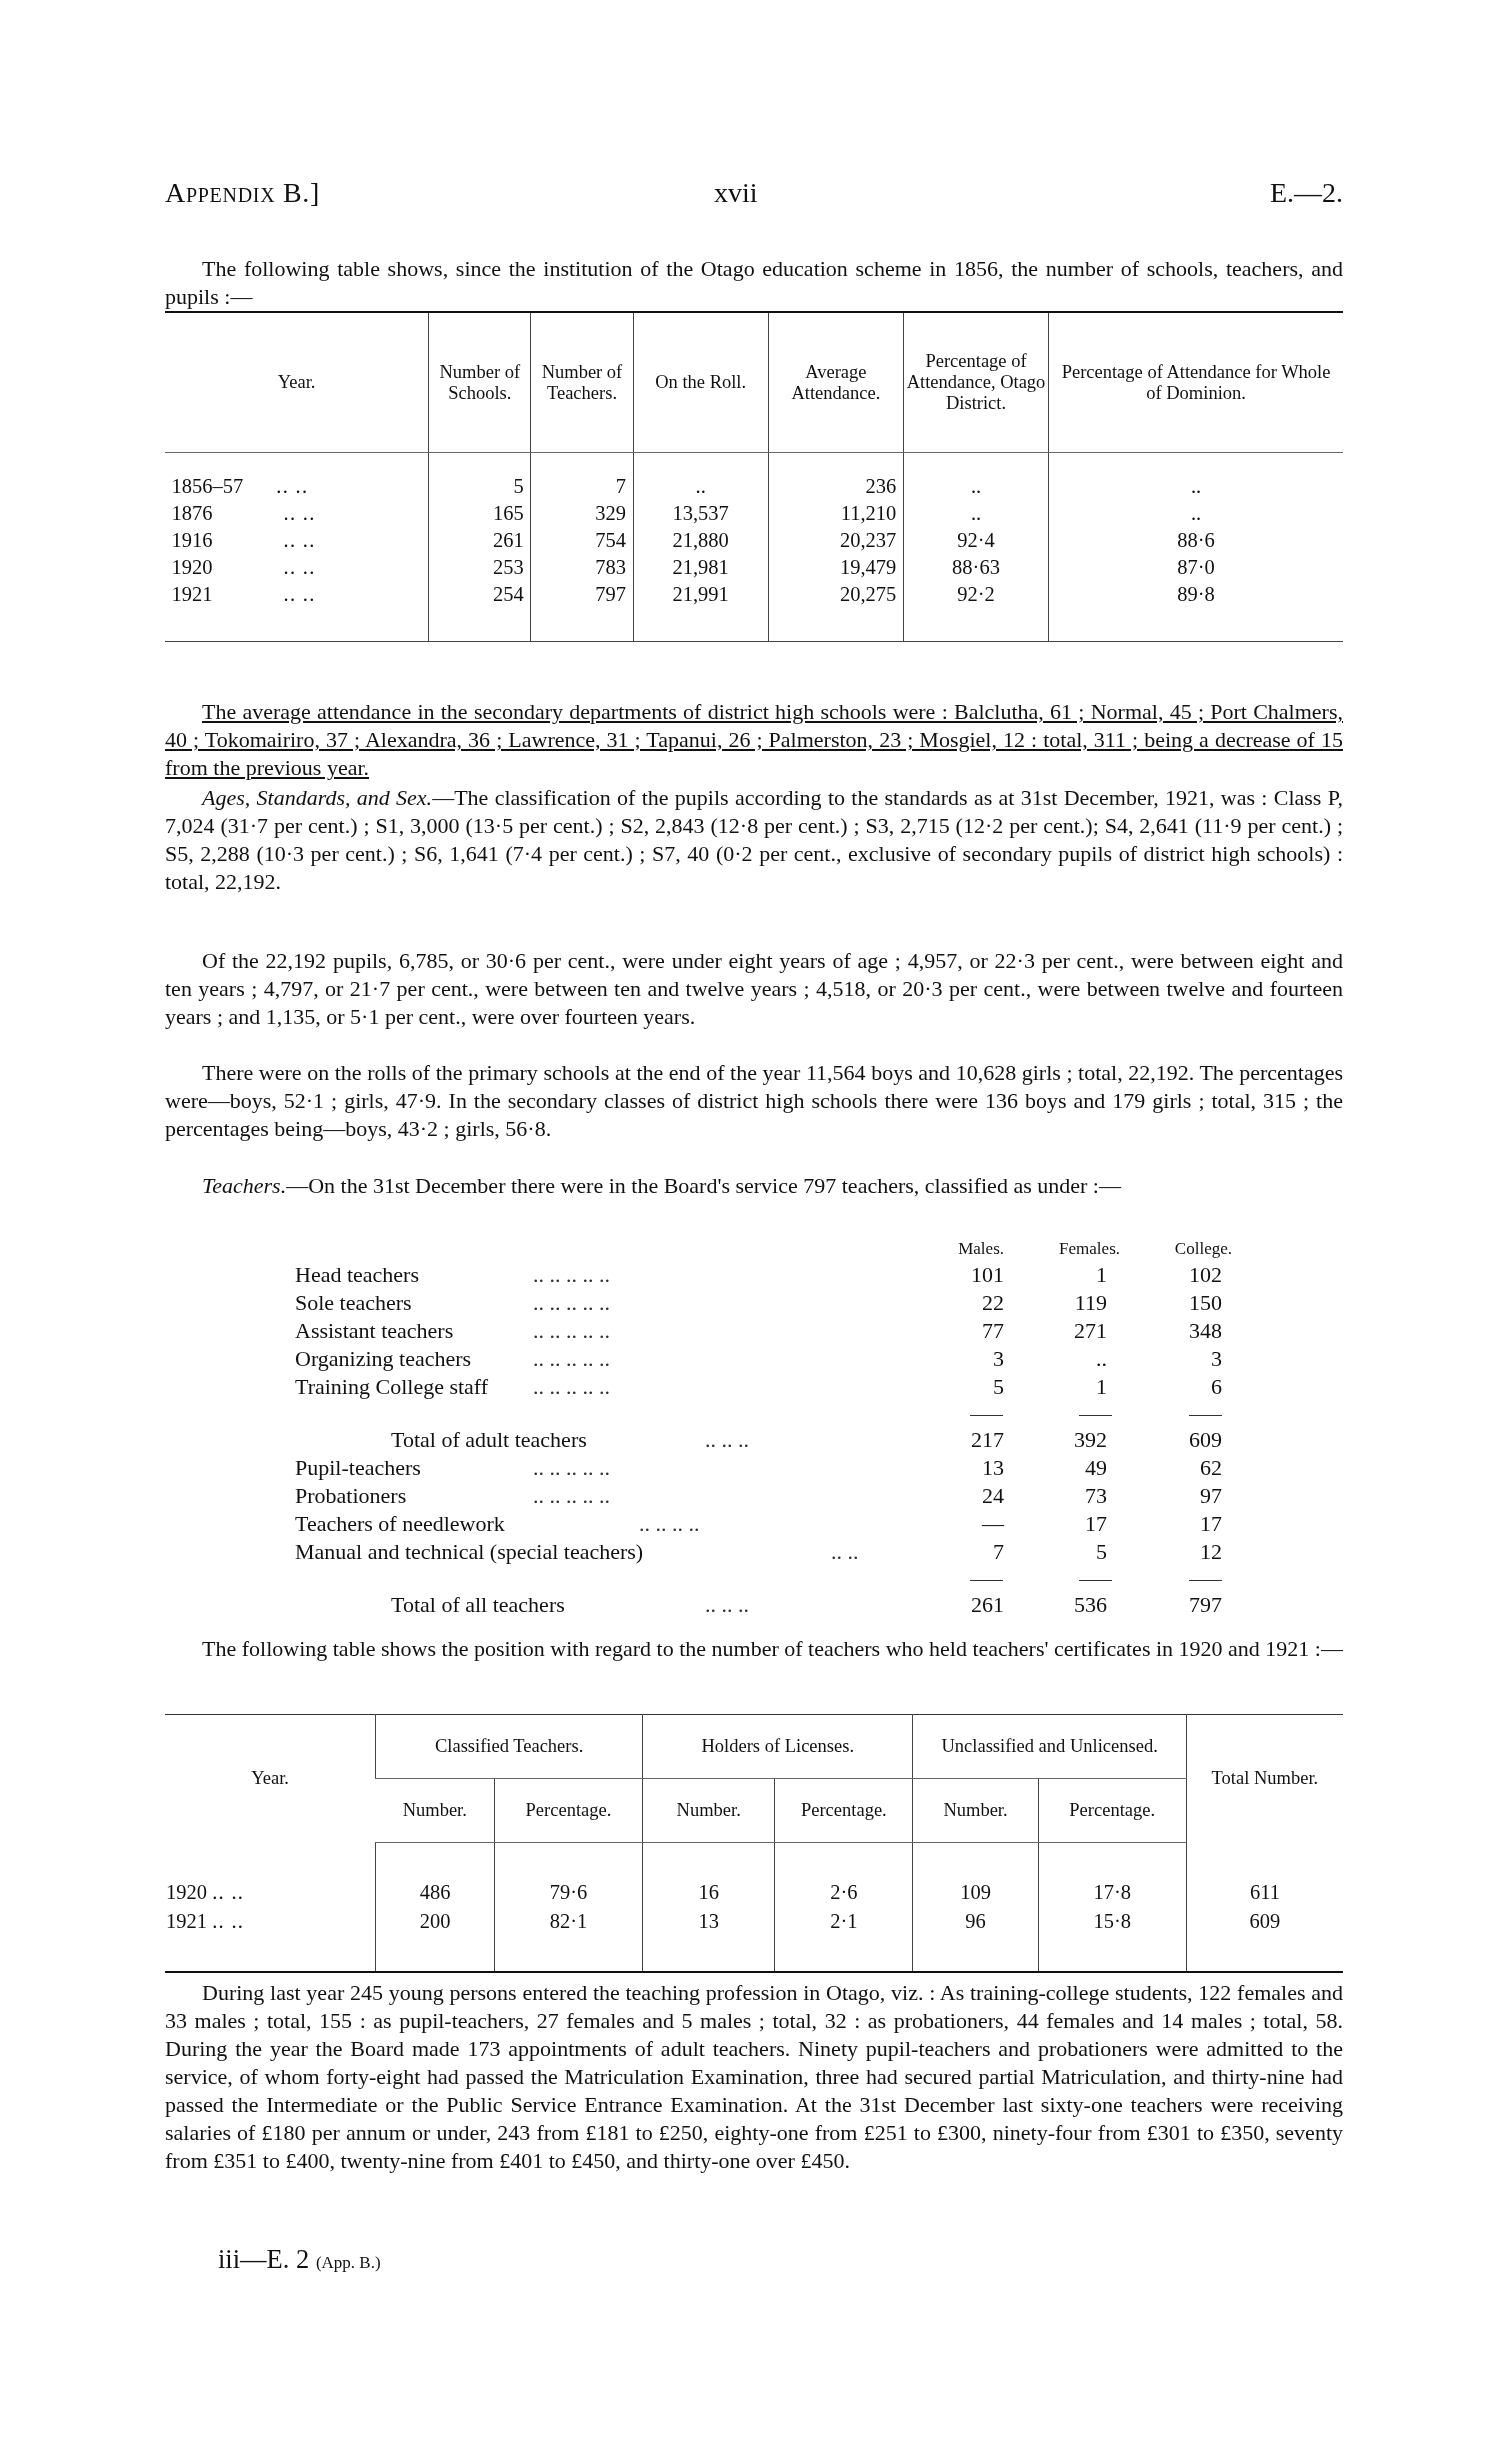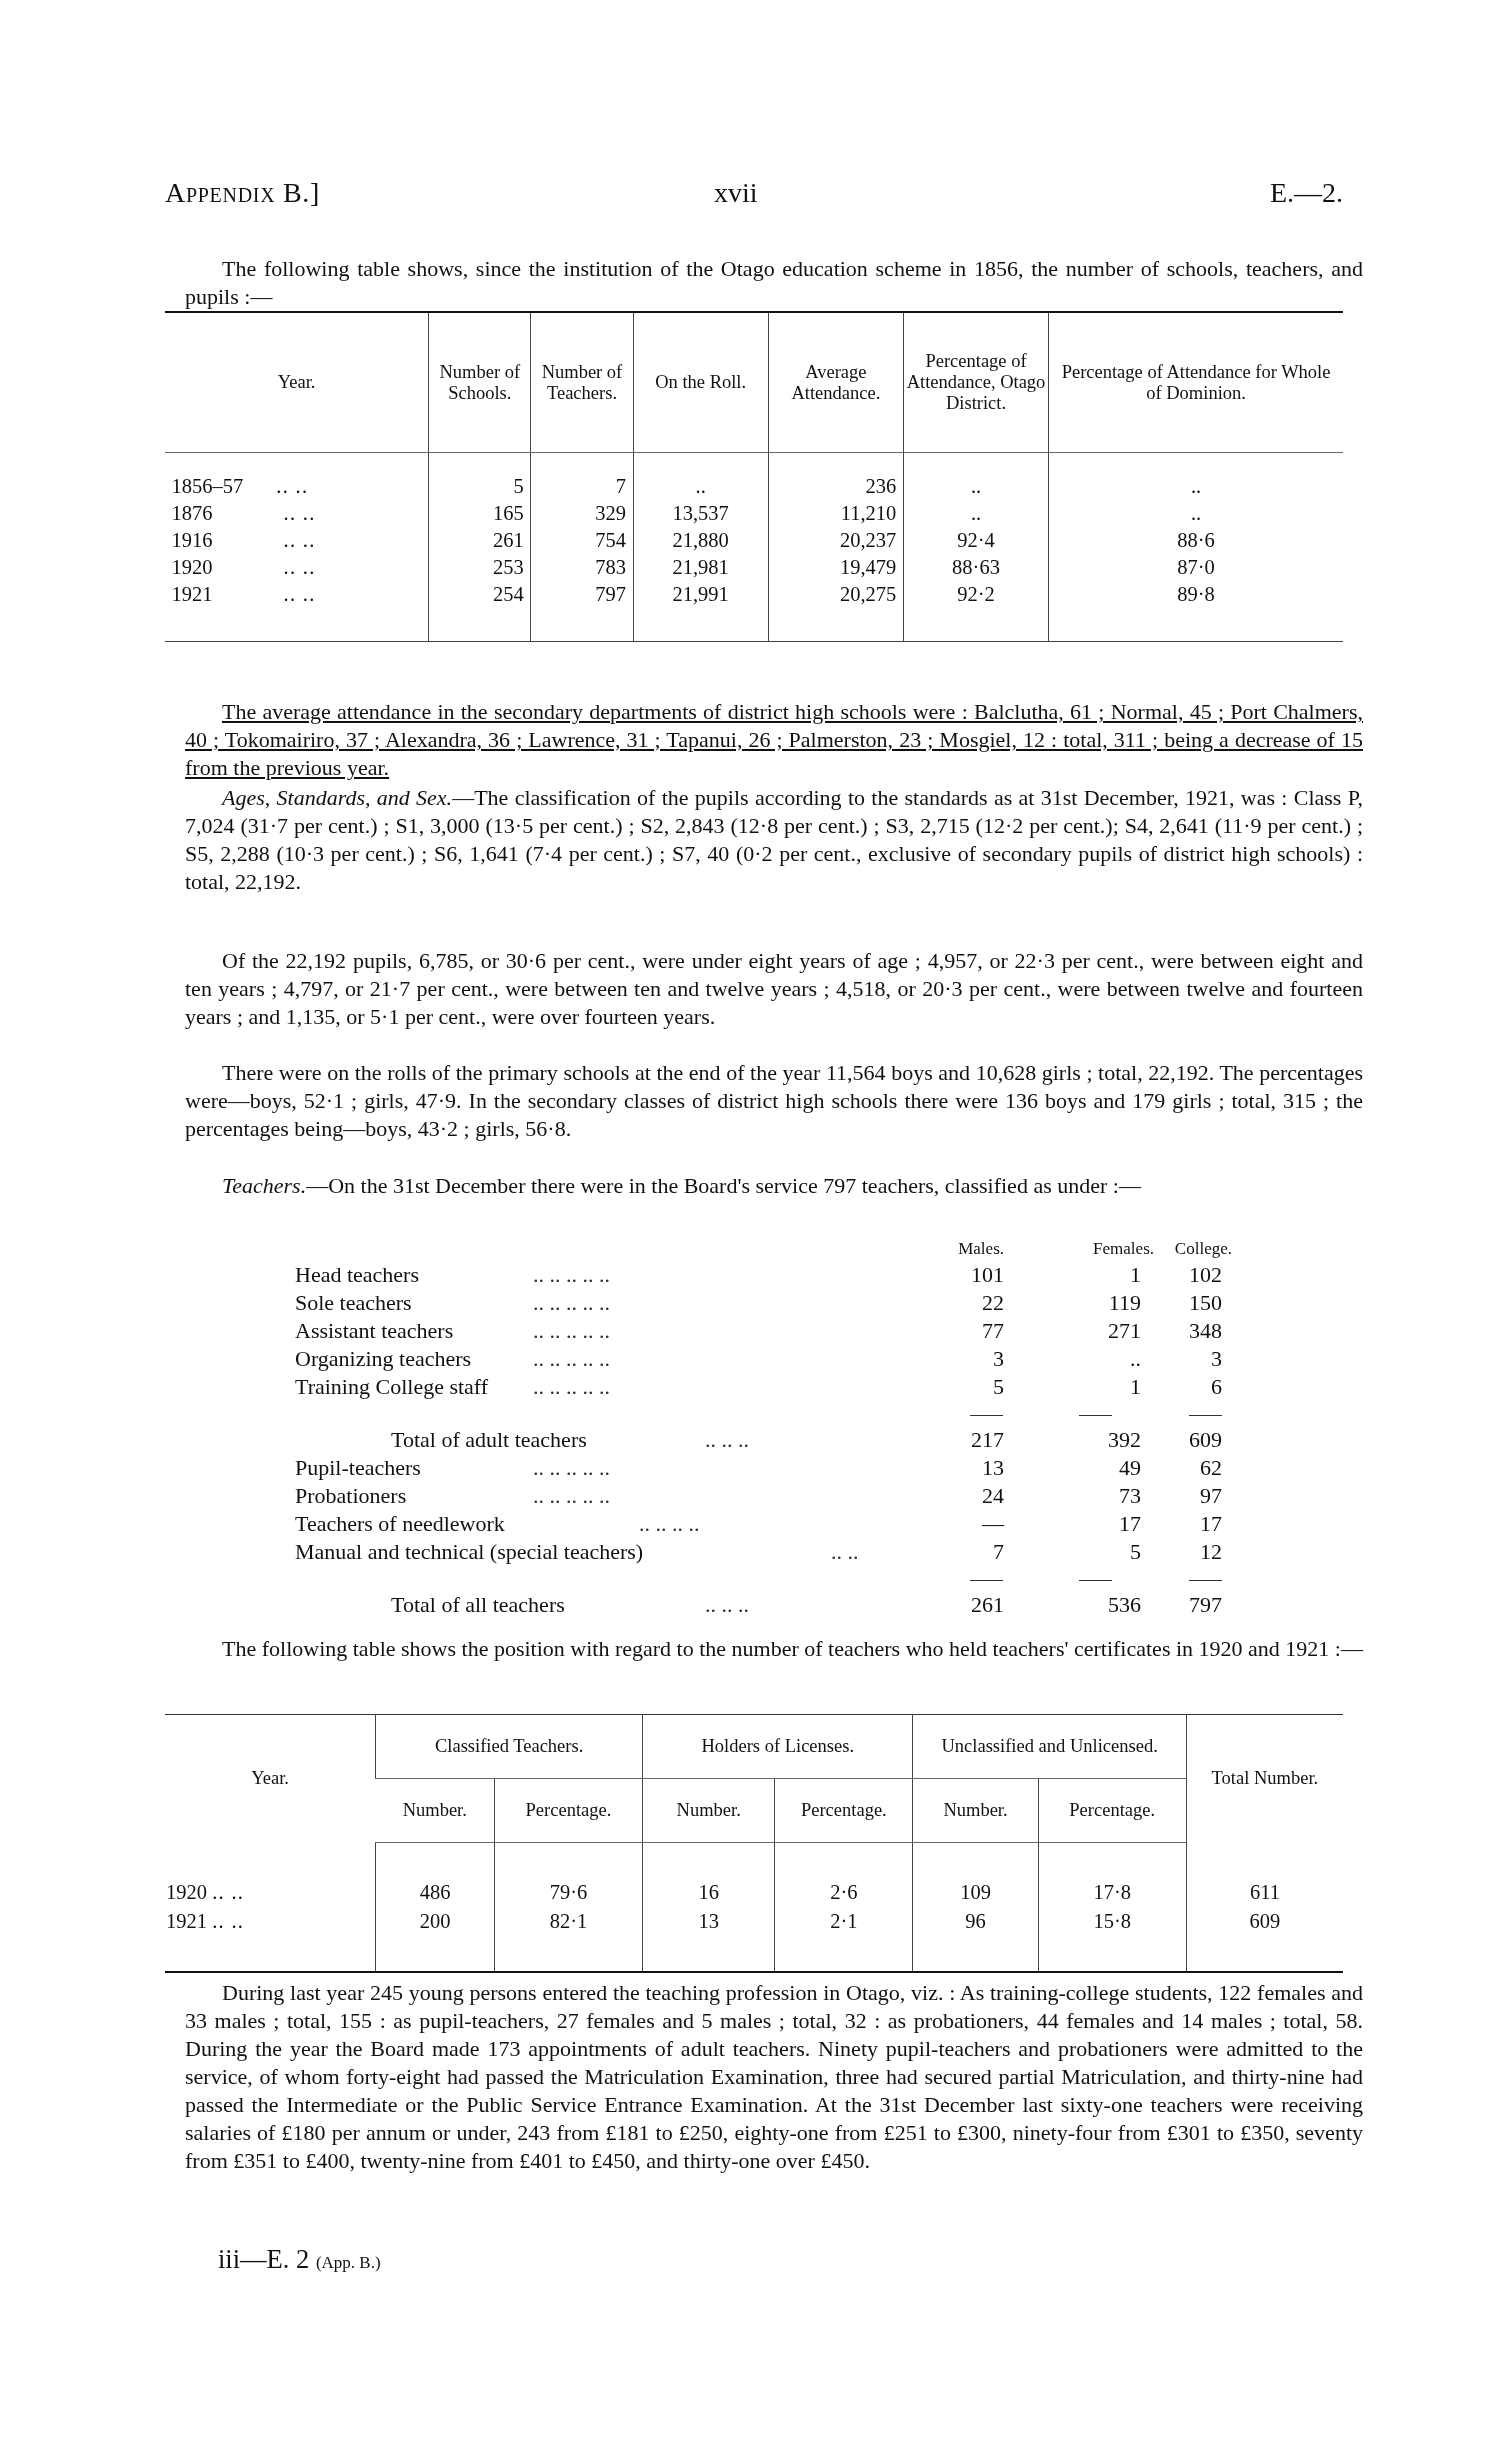--- a/index.html
+++ b/index.html
@@ -7,42 +7,42 @@
     width: 1493px; height: 2462px; position: relative; overflow: hidden;
     font-family: "Liberation Serif", "DejaVu Serif", serif; color: #111;
   }
   .page { position: absolute; left: 165px; top: 0; width: 1178px; }
   .header { position: absolute; top: 177px; left: 0; width: 1178px; height: 40px; font-size: 28px; }
   .header .left { position: absolute; left: 0; font-variant: small-caps; letter-spacing: 0.7px; }
   .header .center { position: absolute; left: 549px; }
   .header .right { position: absolute; right: 0; }
   p { margin: 0; font-size: 22px; line-height: 28px; text-align: justify; }
   .indent { text-indent: 37px; }
-  .block { position: absolute; left: 0; width: 1178px; margin-left: 20px; }
+  .block { position: absolute; left: 0; width: 1178px; }
   .it { font-style: italic; }
 
   table { border-collapse: collapse; width: 100%; font-size: 20.5px; }
   .t1 { position: absolute; left: 0; top: 311px; width: 1178px; border-top: 2px solid #111; border-bottom: 1.3px solid #444; }
   .t1 th { font-weight: normal; font-size: 18.5px; line-height: 21px; height: 139px; border-bottom: 0.7px solid #666; border-left: 0.7px solid #444; vertical-align: middle; padding: 0 2.6px; }
   .t1 th:first-child { border-left: none; }
   .t1 td { height: 27px; line-height: 27px; padding: 0 6.6px; text-align: right; border-left: 0.7px solid #444; }
   .t1 td:first-child { border-left: none; text-align: left; }
   .t1 tr.spacer td { height: 20px; }
   .t1 tr.spacer-bottom td { height: 33px; }
   .t1 td.c { text-align: center; }
   .dots { letter-spacing: 1.3px; }
 
   .teachers { position: absolute; left: 106px; top: 1238px; width: 1125px; font-size: 22px; margin-left: 24px; }
   .teachers .row { position: relative; height: 28px; line-height: 28px; }
   .teachers .lbl { position: absolute; left: 0; text-align: center; }
   .teachers .lbl.total { left: 96px; }
   .teachers .dotlead { position: absolute; left: 238px; width: 437px; color: #333; letter-spacing: 0; }
   .teachers .num { position: absolute; width: 60px; text-align: right; }
   .teachers .m { left: 649px; }
-  .teachers .f { left: 786px; }
+  .teachers .f { left: 752px; }
   .teachers .t { left: 867px; }
   .teachers .hdr { font-size: 17px; height: 22.5px; line-height: 22.5px; }
   .teachers .rule { position: absolute; height: 1.3px; width: 33px; background: #333; }
 
   .t2 { position: absolute; left: 0; top: 1714px; width: 1178px; border-top: 1.3px solid #333; border-bottom: 2px solid #111; }
   .t2 th { font-weight: normal; font-size: 18.5px; line-height: 21px; border-left: 0.7px solid #444; padding: 0 2.6px; }
   .t2 th.top { height: 63px; border-bottom: 0.7px solid #666; }
   .t2 th.sub { height: 63px; }
   .t2 tr.head2 th { border-bottom: 0.7px solid #666; }
   .t2 th:first-child { border-left: none; }

